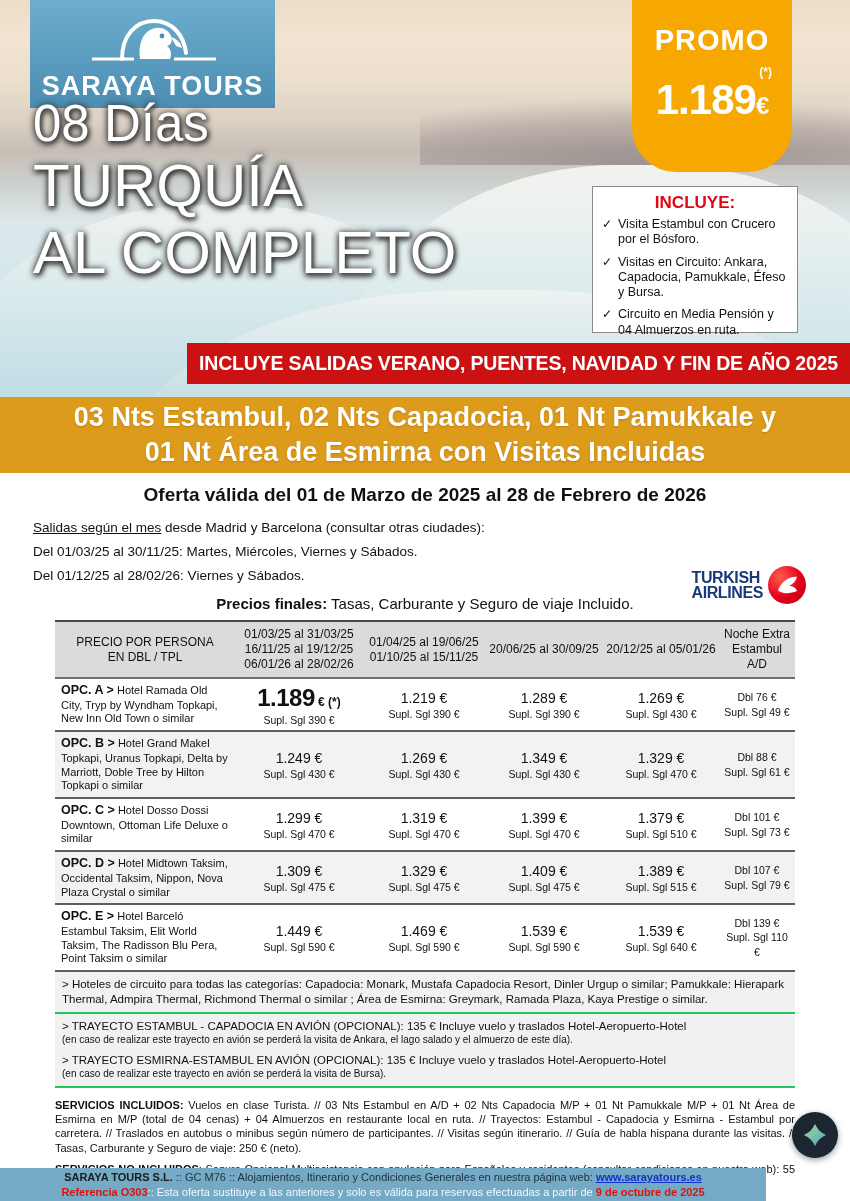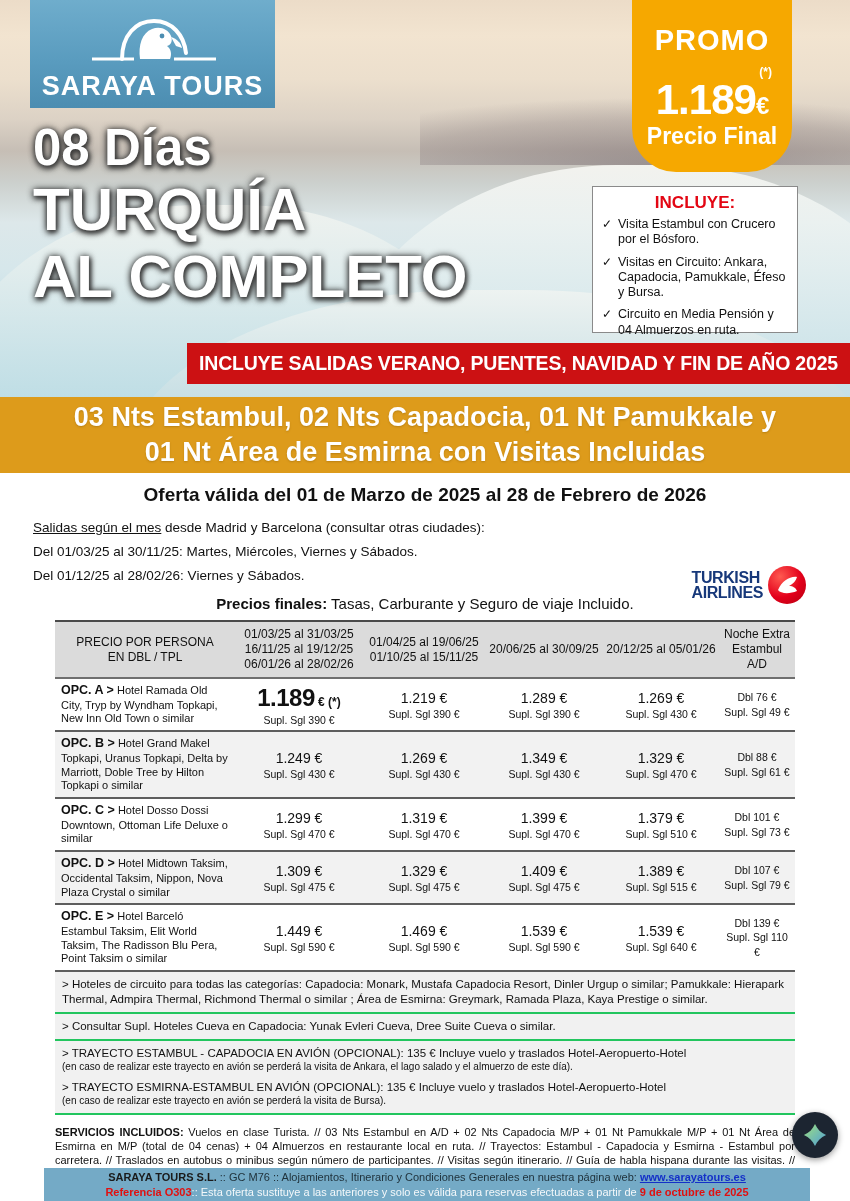--- a/index.html
+++ b/index.html
@@ -27,21 +27,21 @@
   .logo-text { color:#fff; font-weight:bold; font-size:27px; letter-spacing:1px; line-height:1; }
 
   .promo-card { position:absolute; left:632px; top:0; width:160px; height:172px;
     background:#F6A800; border-radius:0 0 44px 44px; color:#fff; text-align:center; }
   .promo-label { font-size:29px; font-weight:bold; margin-top:24px; letter-spacing:1px;}
   .promo-star { font-size:12px; font-weight:bold; text-align:right; padding-right:20px; margin-top:8px;}
   .promo-price { font-size:42px; font-weight:bold; line-height:1; letter-spacing:-1px;}
   .promo-cur { font-size:24px; font-weight:bold; }
   .promo-sub { font-size:23px; font-weight:bold; margin-top:2px; }
 
-  .hero-title { position:absolute; left:33px; top:120px; color:#fff; font-weight:bold;
+  .hero-title { position:absolute; left:33px; top:96px; color:#fff; font-weight:normal;
     text-shadow:0 0 7px rgba(55,55,55,.95), 0 3px 6px rgba(45,45,45,.8), 2px 2px 4px rgba(45,45,45,.7); }
   .ht-days { font-size:51px; line-height:1.1; }
   .ht-main { font-size:60px; line-height:1.12; letter-spacing:0px; }
 
   .includes-box { position:absolute; left:592px; top:186px; width:206px; height:147px;
     background:#fff; border:1px solid #8a8a8a; padding:6px 9px 4px 9px; }
   .includes-title { color:#E30613; font-weight:bold; font-size:17px; text-align:center; margin-bottom:4px;}
   .inc-item { display:flex; font-size:12.5px; line-height:1.22; margin-bottom:7px; color:#111;}
   .inc-check { width:16px; flex:0 0 16px; font-size:12px; }
 
@@ -92,21 +92,21 @@
   .note-small { font-size:10px; line-height:1.25; }
   .note-gap { height:7px; }
 
   
   .fine-print { margin:10px 55px 0 55px; font-size:11px; line-height:1.3; text-align:justify; }
   .fp-par { margin-bottom:7px; }
   .fp-par b { font-weight:bold; }
 
   
   .footer { position:absolute; left:0; bottom:0; width:766px; height:33px; background:#74AAC6;
-    text-align:center; font-size:11px; line-height:15px; padding-top:2px; color:#f4f8fa;margin-left:44px;}
+    text-align:center; font-size:11px; line-height:15px; padding-top:2px; color:#f4f8fa;}
   .f-bold { color:#1a1a1a; font-weight:bold; }
   .f-mid { color:#20333d; }
   .f-link { color:#1430c8; text-decoration:underline; font-weight:bold; cursor:pointer; }
   .f-ref { color:#e01010; font-weight:bold; }
   .f-date { color:#e01010; font-weight:bold; }
 
   
   .floating-widget { position:absolute; right:12px; top:1112px; width:46px; height:46px; border-radius:50%;
     background:#1c2531; display:flex; align-items:center; justify-content:center; box-shadow:0 2px 6px rgba(0,0,0,.4); cursor:pointer;}
 </style>
@@ -128,21 +128,20 @@
       <circle cx="84" cy="21" r="2.4" fill="#4c8db1"></circle>
       <path d="M93 22 C99 24 103 28 104 33 L98 31 Z" fill="#fff"></path>
     </svg>
     <div class="logo-text">SARAYA TOURS</div>
   </div>
 
   <div class="promo-card">
     <div class="promo-label">PROMO</div>
     <div class="promo-star">(*)</div>
     <div class="promo-price"><span>1.189</span><span class="promo-cur">€</span></div>
-    <div class="promo-sub">Precio Final</div>
   </div>
 
   <div class="hero-title">
     <div class="ht-days">08 Días</div>
     <div class="ht-main">TURQUÍA</div>
     <div class="ht-main">AL COMPLETO</div>
   </div>
 
   <div class="includes-box">
     <div class="includes-title">INCLUYE:</div>
@@ -336,21 +335,20 @@
         </div>
       <div class="tcell extra-cell">
           <div>Dbl 139 €</div>
           <div>Supl. Sgl 110 €</div>
         </div>
     </div>
   </div>
 
   <div class="notes">
     <div class="note-block">&gt; Hoteles de circuito para todas las categorías: Capadocia: Monark, Mustafa Capadocia Resort, Dinler Urgup o similar; Pamukkale: Hierapark Thermal, Admpira Thermal, Richmond Thermal o similar ; Área de Esmirna: Greymark, Ramada Plaza, Kaya Prestige o similar.</div>
-    <div class="note-block">&gt; Consultar Supl. Hoteles Cueva en Capadocia: Yunak Evleri Cueva, Dree Suite Cueva o similar.</div>
     <div class="note-block">
       <div>&gt; TRAYECTO ESTAMBUL - CAPADOCIA EN AVIÓN (OPCIONAL): 135 € Incluye vuelo y traslados Hotel-Aeropuerto-Hotel</div>
       <div class="note-small">(en caso de realizar este trayecto en avión se perderá la visita de Ankara, el lago salado y el almuerzo de este día).</div>
       <div class="note-gap"></div>
       <div>&gt; TRAYECTO ESMIRNA-ESTAMBUL EN AVIÓN (OPCIONAL): 135 € Incluye vuelo y traslados Hotel-Aeropuerto-Hotel</div>
       <div class="note-small">(en caso de realizar este trayecto en avión se perderá la visita de Bursa).</div>
     </div>
   </div>
 
   <div class="fine-print">

